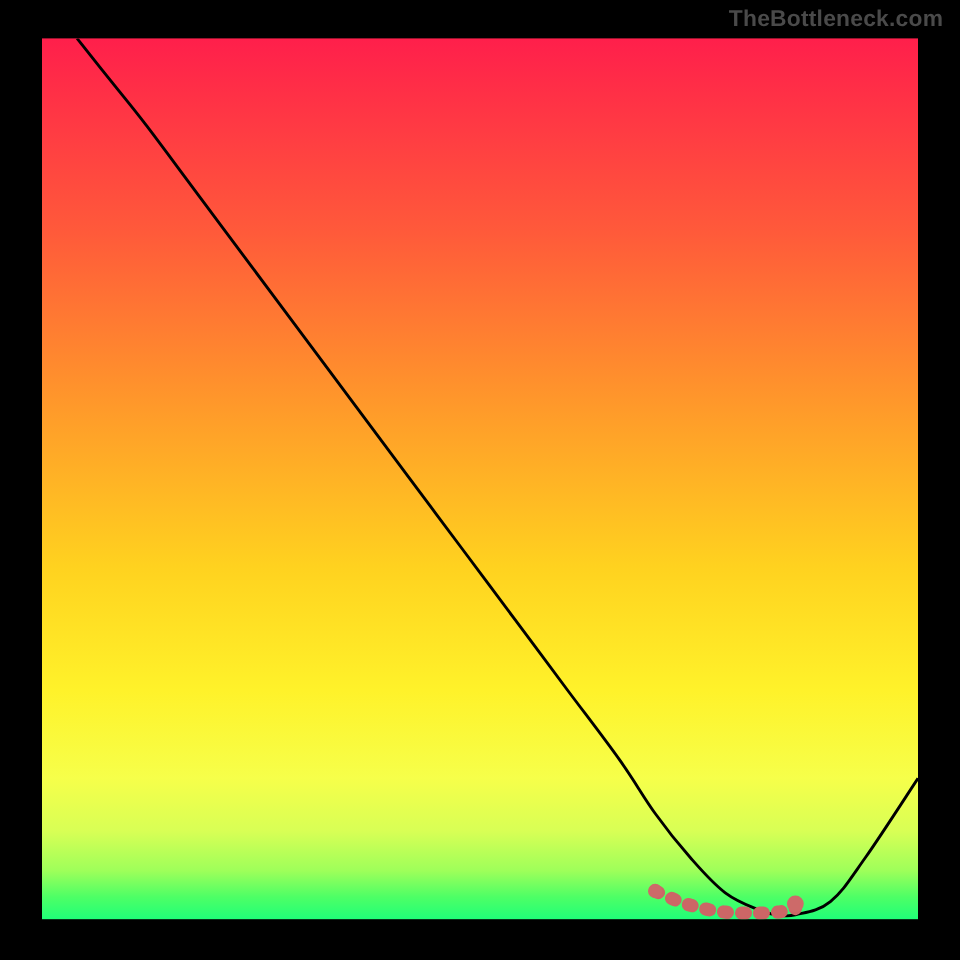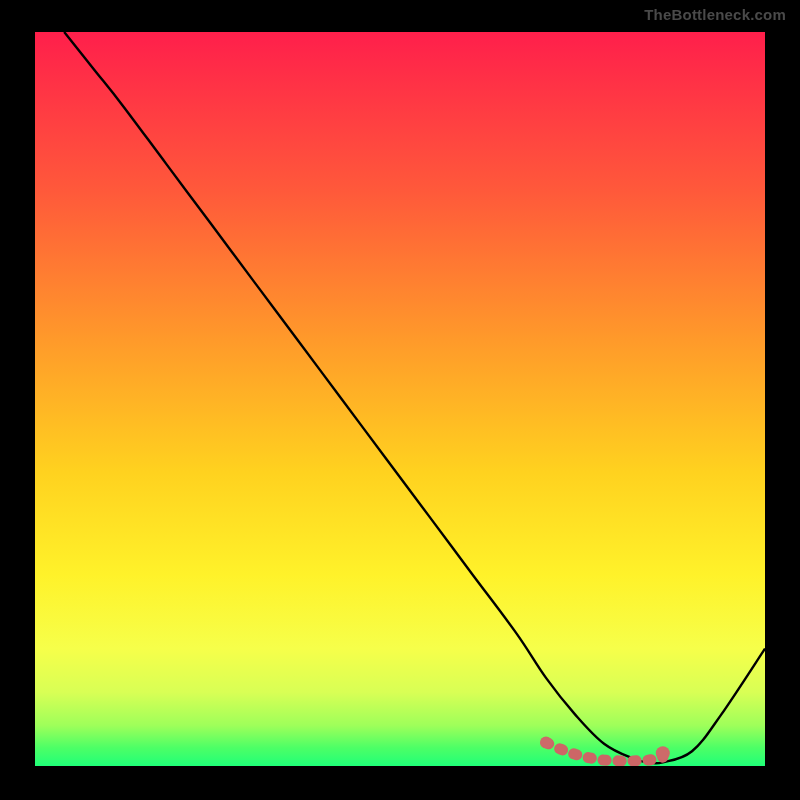--- a/index.html
+++ b/index.html
@@ -15,21 +15,21 @@
     position: relative;
     width: 800px;
     height: 800px;
     background: #000;
   }
   .watermark {
     position: absolute;
     top: 6px;
     right: 14px;
     color: #4a4a4a;
-    font-size: 15px;
+    font-size: 19px;
     font-weight: 600;
     letter-spacing: 0.2px;
     z-index: 20;
     user-select: none;
   }
   svg.plot {
     position: absolute;
     left: 0;
     top: 0;
   }

